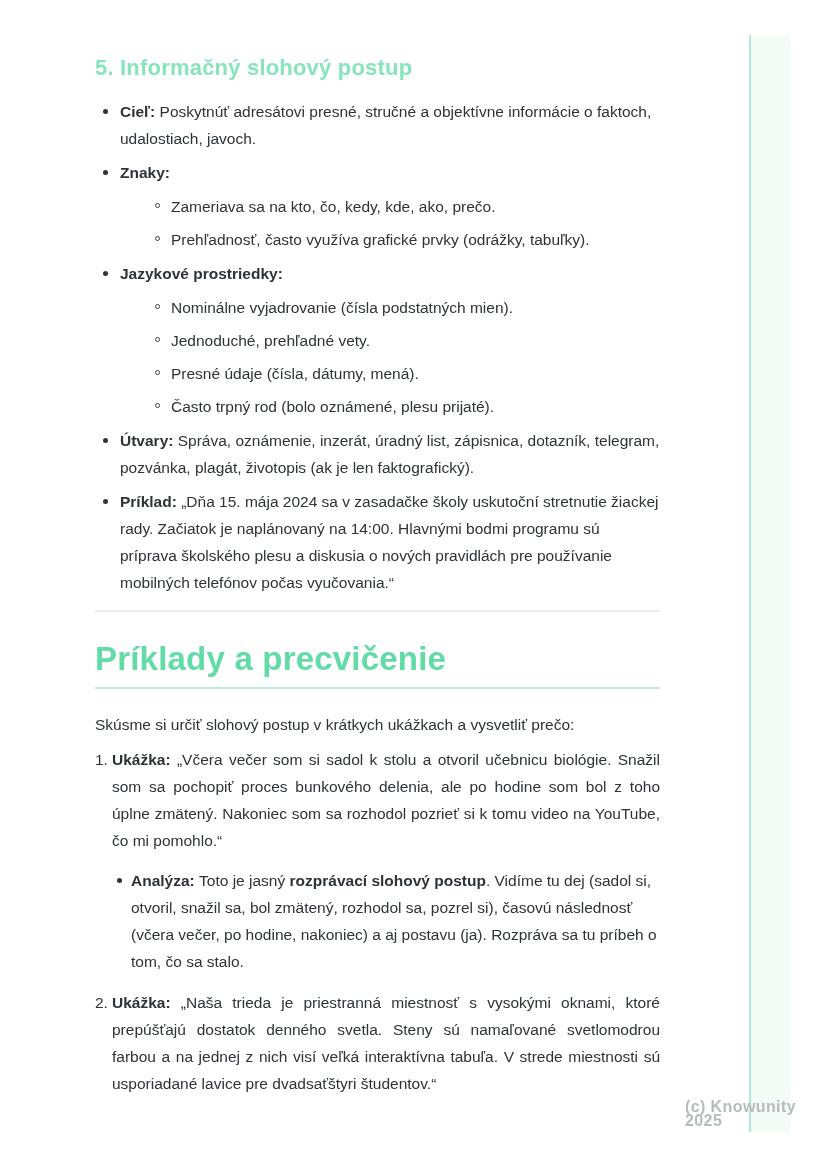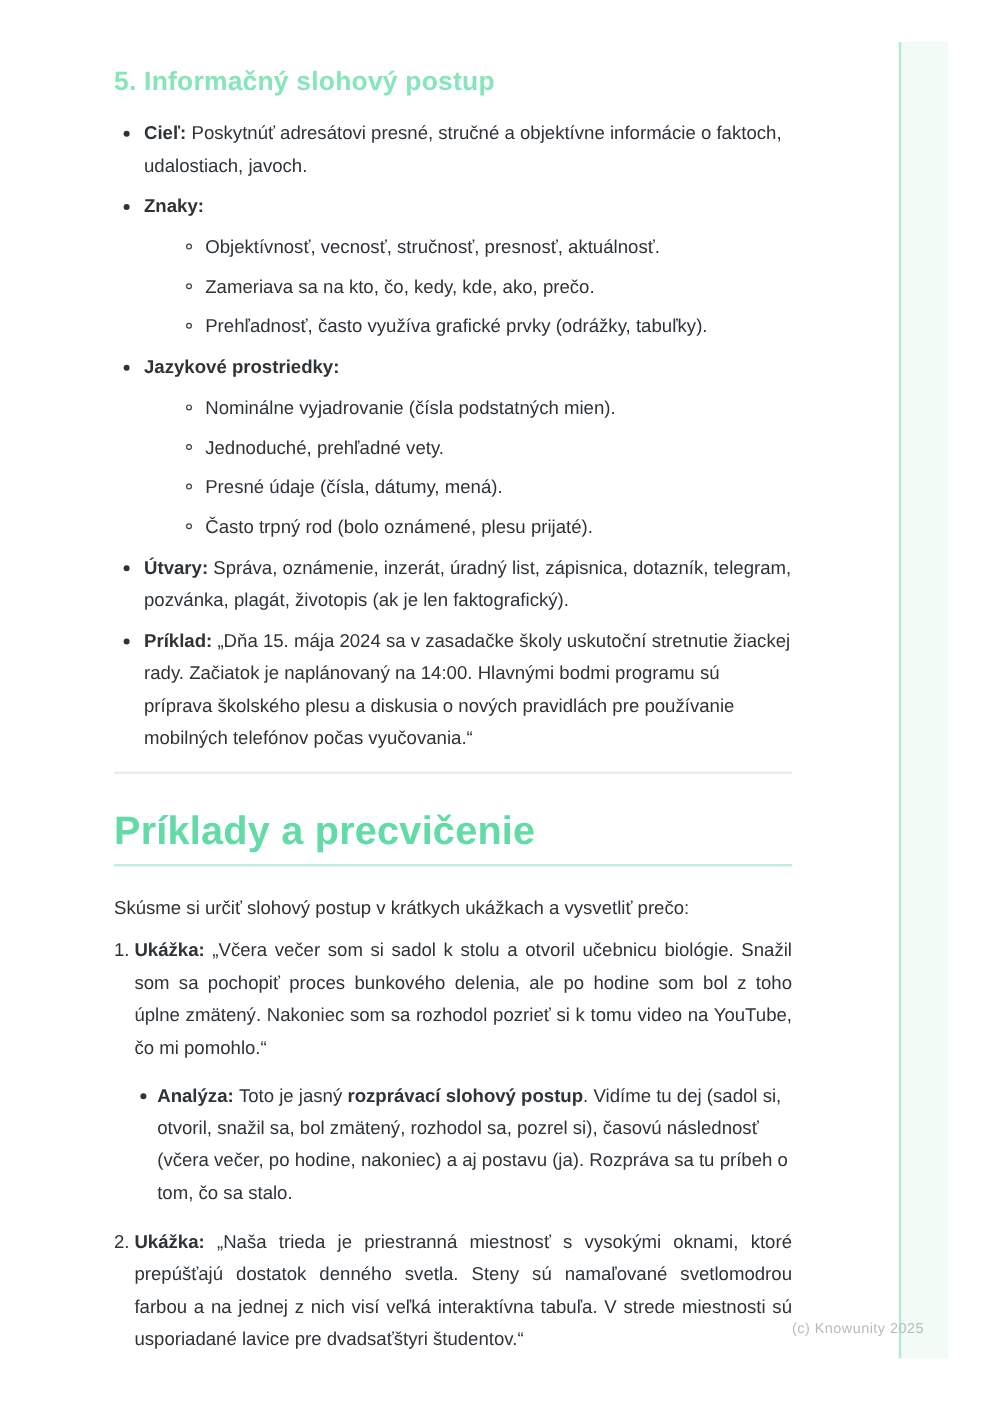--- a/index.html
+++ b/index.html
@@ -44,41 +44,37 @@
   .num{position:absolute;left:0;top:0;}
   .txt{display:block;}
   .justify{text-align:justify;}
   .analysis{margin-top:13px;}
   .analysis>li{position:relative;padding-left:19px;}
   .analysis .dot{left:5px;}
   .b{font-weight:bold;}
   .i{}
   .right-strip{position:absolute;left:750px;top:35px;width:40px;height:1097px;background:var(--tint);}
   .right-line{position:absolute;left:749px;top:35px;width:2px;height:1097px;background:var(--vline);}
-  .watermark{position:absolute;left:660px;top:1100px;font-size:12px;line-height:14px;color:var(--watermark);letter-spacing:0.4px;z-index:3;}
+  .watermark{position:absolute;left:685px;top:1100px;font-size:16px;line-height:14px;color:var(--watermark);letter-spacing:0.4px;z-index:3;font-weight:bold;}
 </style>
 </head>
 <body>
 
 <div class="page">
   <div class="content">
     <h2 class="section-h">5. Informačný slohový postup</h2>
     <ul class="l1" id="topic-list">
         <li>
           <span class="dot"></span>
           <span class="txt"><span class="b">Cieľ: </span><span>Poskytnúť adresátovi presné, stručné a objektívne informácie o faktoch, udalostiach, javoch.</span></span>
         </li>
         <li>
           <span class="dot"></span>
           <span class="txt"><span class="b">Znaky:</span></span>
           <ul class="l2">
-            <li>
-              <span class="ring"></span>
-              <span class="txt"><span>Objektívnosť, vecnosť, stručnosť, presnosť, aktuálnosť.</span></span>
-            </li>
             <li>
               <span class="ring"></span>
               <span class="txt"><span>Zameriava sa na </span><span class="i">kto, čo, kedy, kde, ako, prečo</span><span>.</span></span>
             </li>
             <li>
               <span class="ring"></span>
               <span class="txt"><span>Prehľadnosť, často využíva grafické prvky (odrážky, tabuľky).</span></span>
             </li>
           </ul>
         </li>

